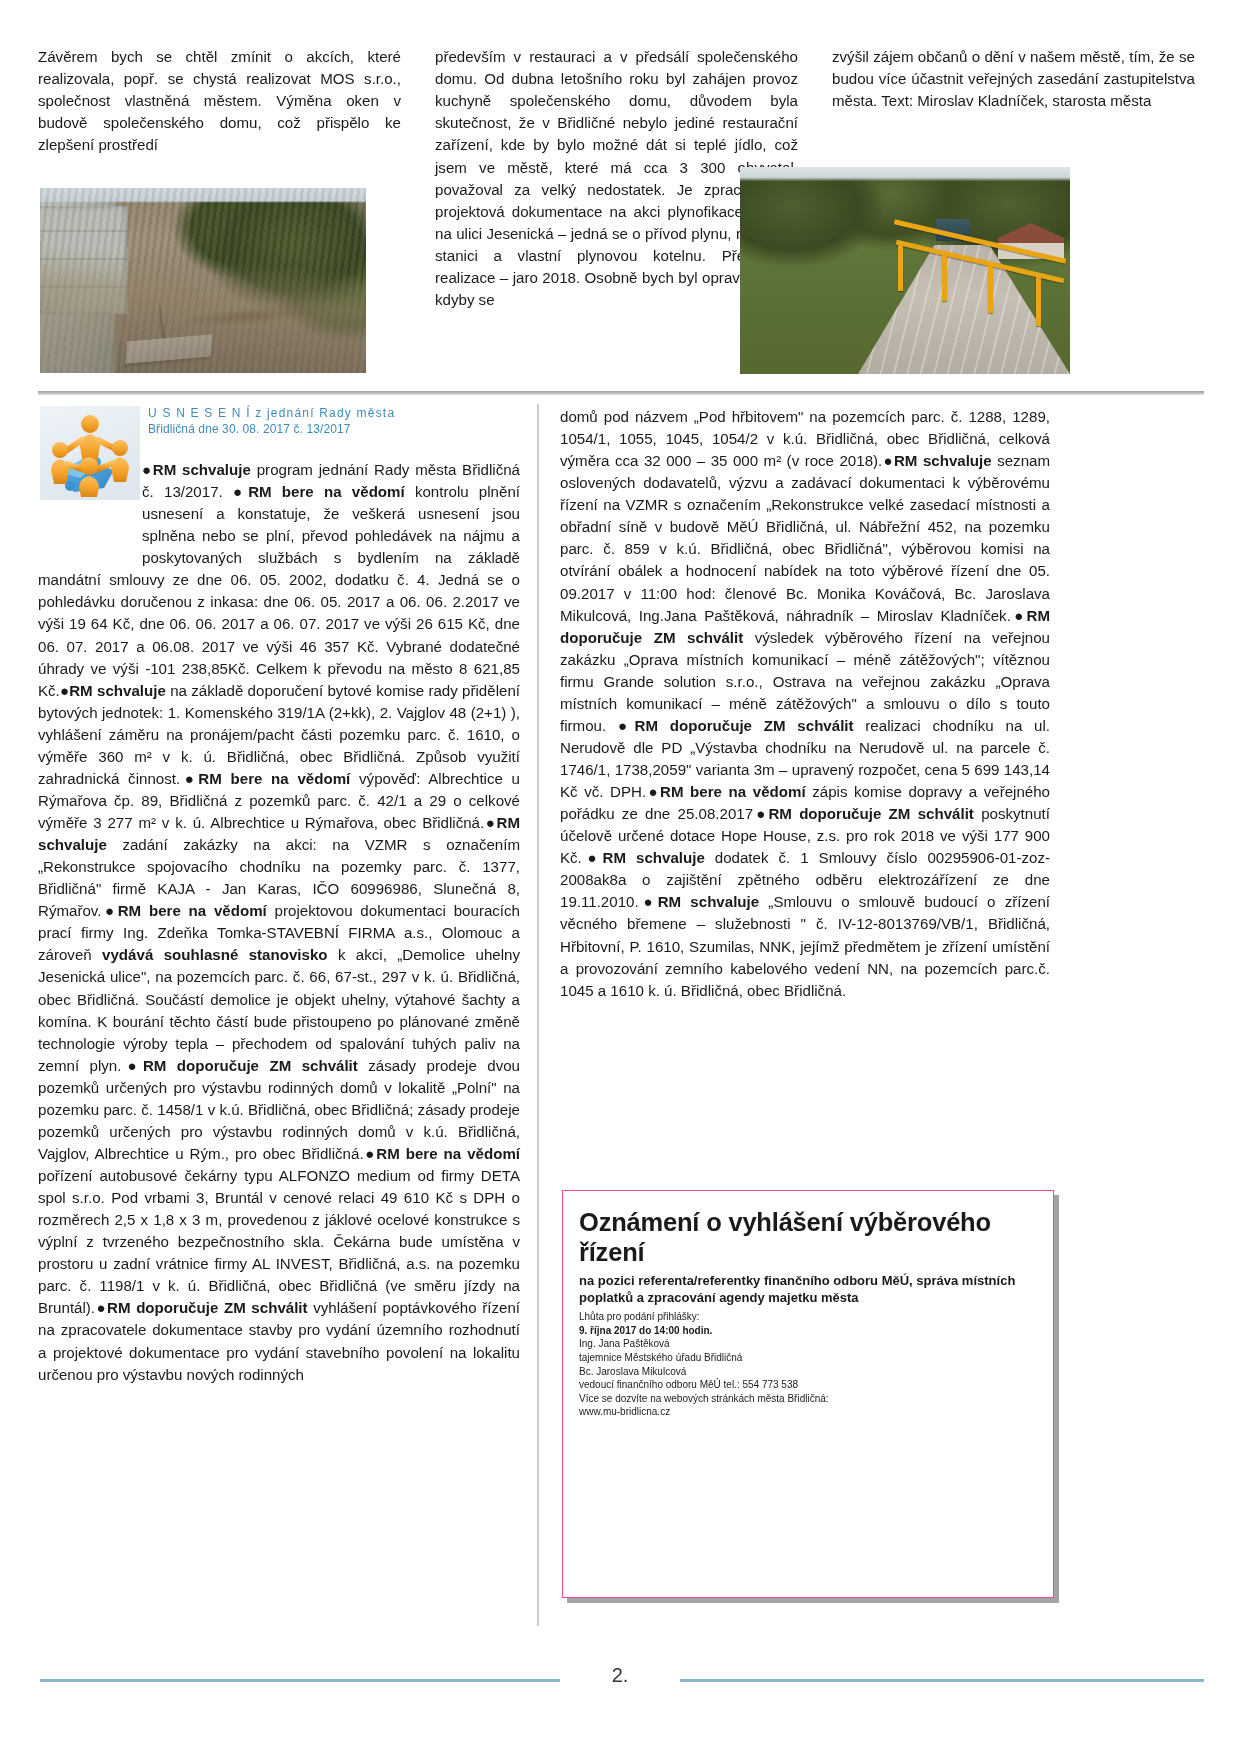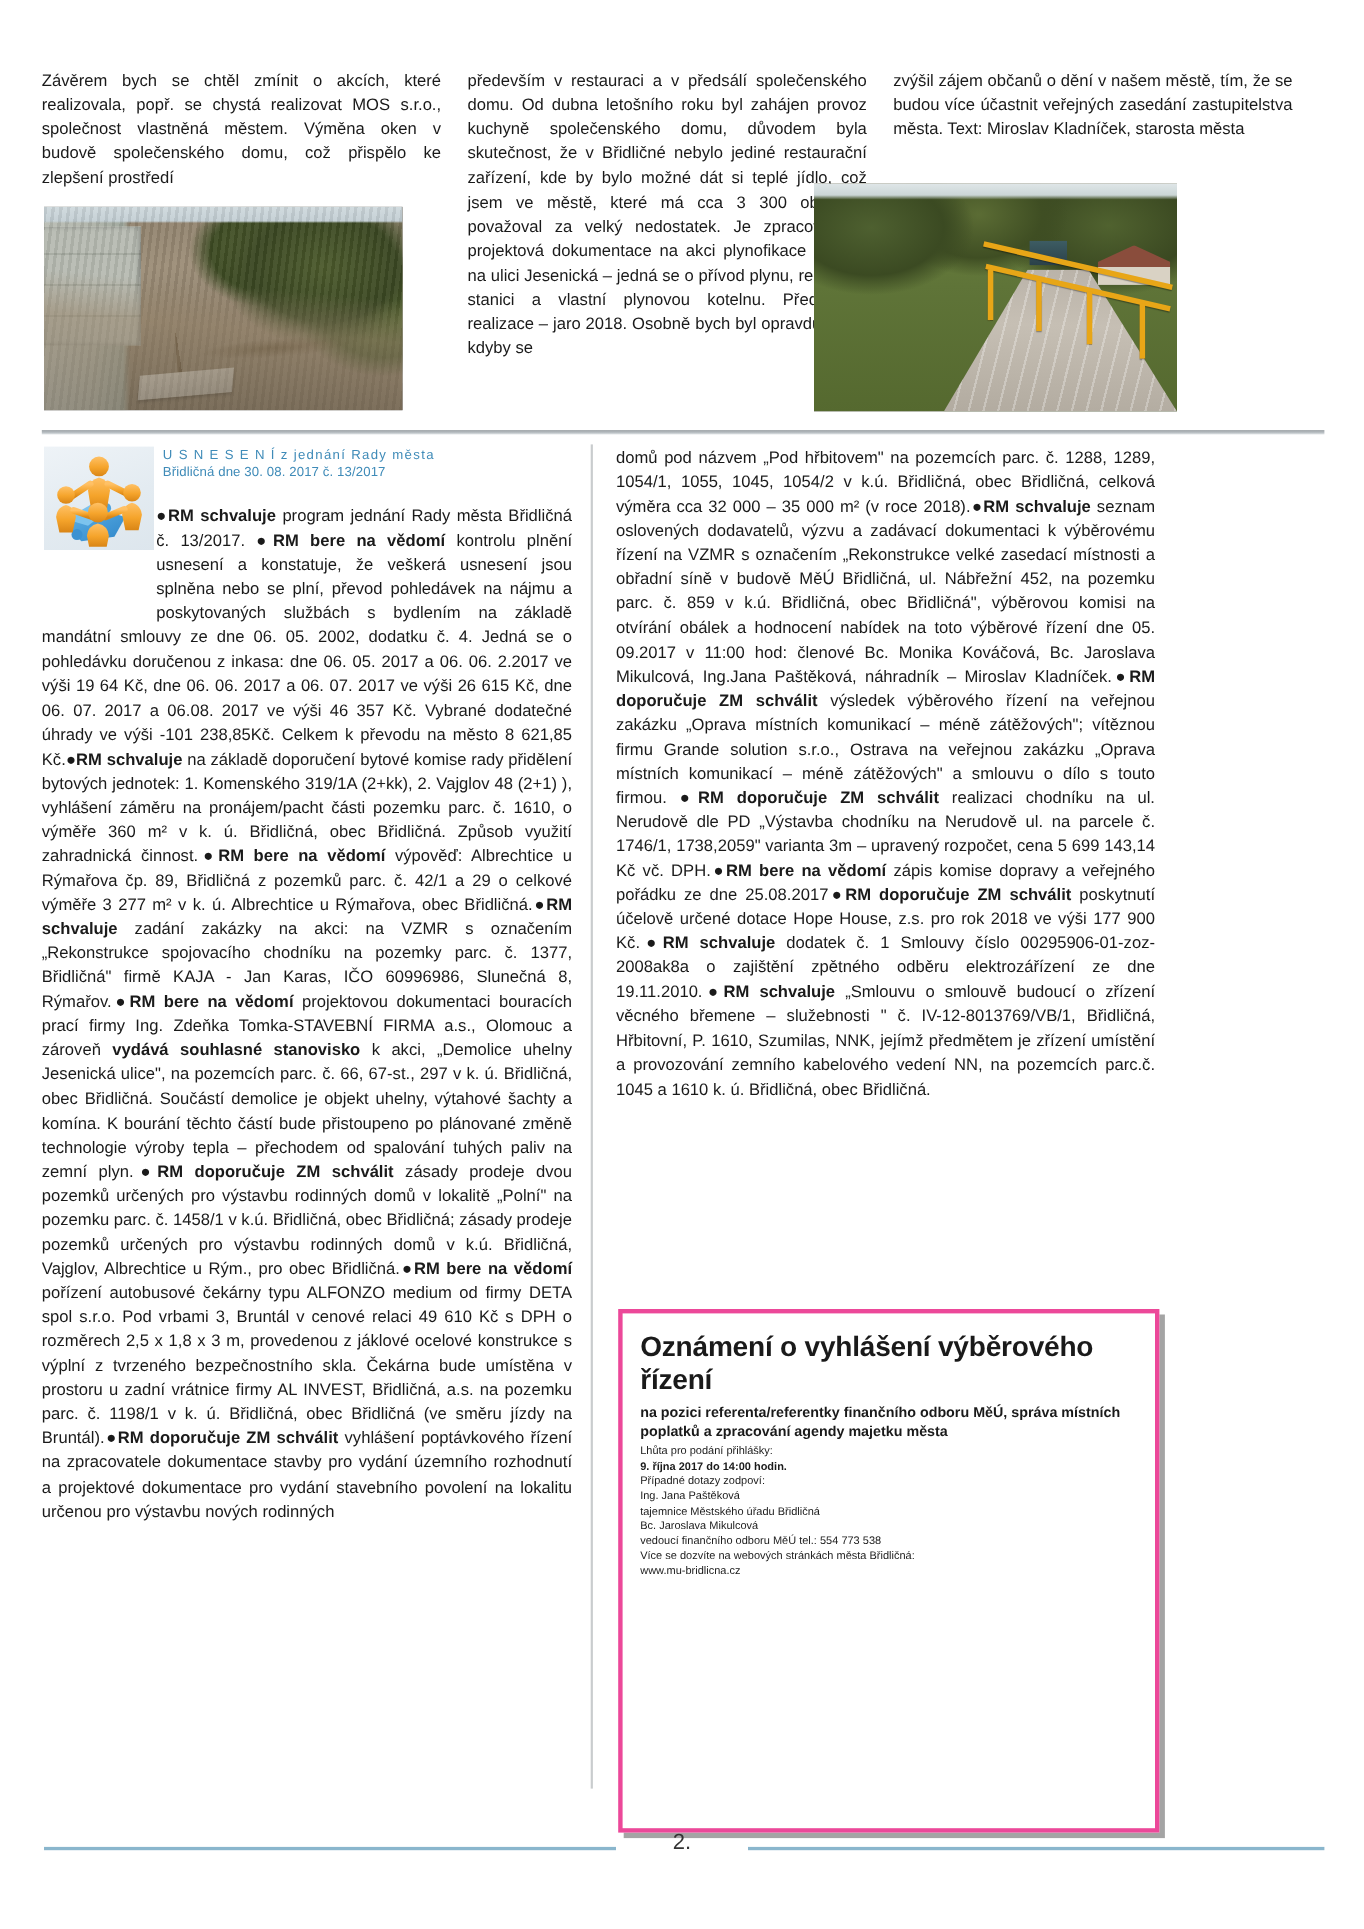--- a/index.html
+++ b/index.html
@@ -19,24 +19,24 @@
     margin: 0 auto;
     background: #ffffff;
     overflow: hidden;
     box-sizing: border-box;
   }
 
   
   .intro {
     position: absolute;
     left: 38px;
-    top: 63px;
+    top: 46px;
     width: 1166px;
     display: flex;
-    gap: 24px;
+    gap: 34px;
   }
   .intro-col {
     width: 363px;
     font-size: 15.1px;
     line-height: 1.465;
     text-align: justify;
     text-justify: inter-word;
     hyphens: none;
   }
   .intro-col p {
@@ -203,23 +203,23 @@
     height: 92px;
     shape-outside: inset(0);
   }
 
   
   .notice {
     position: absolute;
     left: 562px;
     top: 1190px;
     width: 492px;
-    height: 476px;
+    height: 408px;
     box-sizing: border-box;
-    border: 4px solid #ec4899;
+    border: 1px solid #ec4899;
     background: #ffffff;
     box-shadow: 5px 5px 0 rgba(90,90,90,.55);
     padding: 16px 14px 6px 16px;
     overflow: hidden;
   }
   .notice h2 {
     margin: 0 0 2px 0;
     font-size: 25.5px;
     line-height: 1.19;
     font-weight: 700;
@@ -360,21 +360,20 @@
   <div class="col col-right">
     <p><span>domů pod názvem „Pod hřbitovem" na pozemcích parc. č. 1288, 1289, 1054/1, 1055, 1045, 1054/2 v k.ú. Břidličná, obec Břidličná, celková výměra cca 32 000 – 35 000 m² (v roce 2018).</span><b>●RM schvaluje</b><span> seznam oslovených dodavatelů, výzvu a zadávací dokumentaci k výběrovému řízení na VZMR s označením „Rekonstrukce velké zasedací místnosti a obřadní síně v budově MěÚ Břidličná, ul. Nábřežní 452, na pozemku parc. č. 859 v k.ú. Břidličná, obec Břidličná", výběrovou komisi na otvírání obálek a hodnocení nabídek na toto výběrové řízení dne 05. 09.2017 v 11:00 hod: členové Bc. Monika Kováčová, Bc. Jaroslava Mikulcová, Ing.Jana Paštěková, náhradník – Miroslav Kladníček.</span><b>●RM doporučuje ZM schválit</b><span> výsledek výběrového řízení na veřejnou zakázku „Oprava místních komunikací – méně zátěžových"; vítěznou firmu Grande solution s.r.o., Ostrava na veřejnou zakázku „Oprava místních komunikací – méně zátěžových" a smlouvu o dílo s touto firmou. </span><b>●RM doporučuje ZM schválit</b><span> realizaci chodníku na ul. Nerudově dle PD „Výstavba chodníku na Nerudově ul. na parcele č. 1746/1, 1738,2059" varianta 3m – upravený rozpočet, cena 5 699 143,14 Kč vč. DPH.</span><b>●RM bere na vědomí</b><span> zápis komise dopravy a veřejného pořádku ze dne 25.08.2017</span><b>●RM doporučuje ZM schválit</b><span> poskytnutí účelově určené dotace Hope House, z.s. pro rok 2018 ve výši 177 900 Kč.</span><b>●RM schvaluje</b><span> dodatek č. 1 Smlouvy číslo 00295906-01-zoz-2008ak8a o zajištění zpětného odběru elektrozářízení ze dne 19.11.2010.</span><b>●RM schvaluje</b><span> „Smlouvu o smlouvě budoucí o zřízení věcného břemene – služebnosti " č. IV-12-8013769/VB/1, Břidličná, Hřbitovní, P. 1610, Szumilas, NNK, jejímž předmětem je zřízení umístění a provozování zemního kabelového vedení NN, na pozemcích parc.č. 1045 a 1610  k. ú. Břidličná, obec Břidličná.</span></p>
   </div>
 
   <div class="notice">
     <h2>Oznámení o vyhlášení výběrového řízení</h2>
     <div class="sub">na pozici referenta/referentky finančního odboru MěÚ, správa místních poplatků a zpracování agendy majetku města</div>
     <div>
       <p class="ln">Lhůta pro podání přihlášky:</p>
       <p class="ln b">9. října 2017 do 14:00 hodin.</p>
-      <p class="ln">Případné dotazy zodpoví:</p>
       <p class="ln">Ing. Jana Paštěková</p>
       <p class="ln">tajemnice Městského úřadu Břidličná</p>
       <p class="ln">Bc. Jaroslava Mikulcová</p>
       <p class="ln">vedoucí finančního odboru MěÚ tel.: 554 773 538</p>
       <p class="ln">Více se dozvíte na webových stránkách města Břidličná:</p>
       <p class="ln">www.mu-bridlicna.cz</p>
     </div>
   </div>
 
   <div class="foot-line left"></div>

